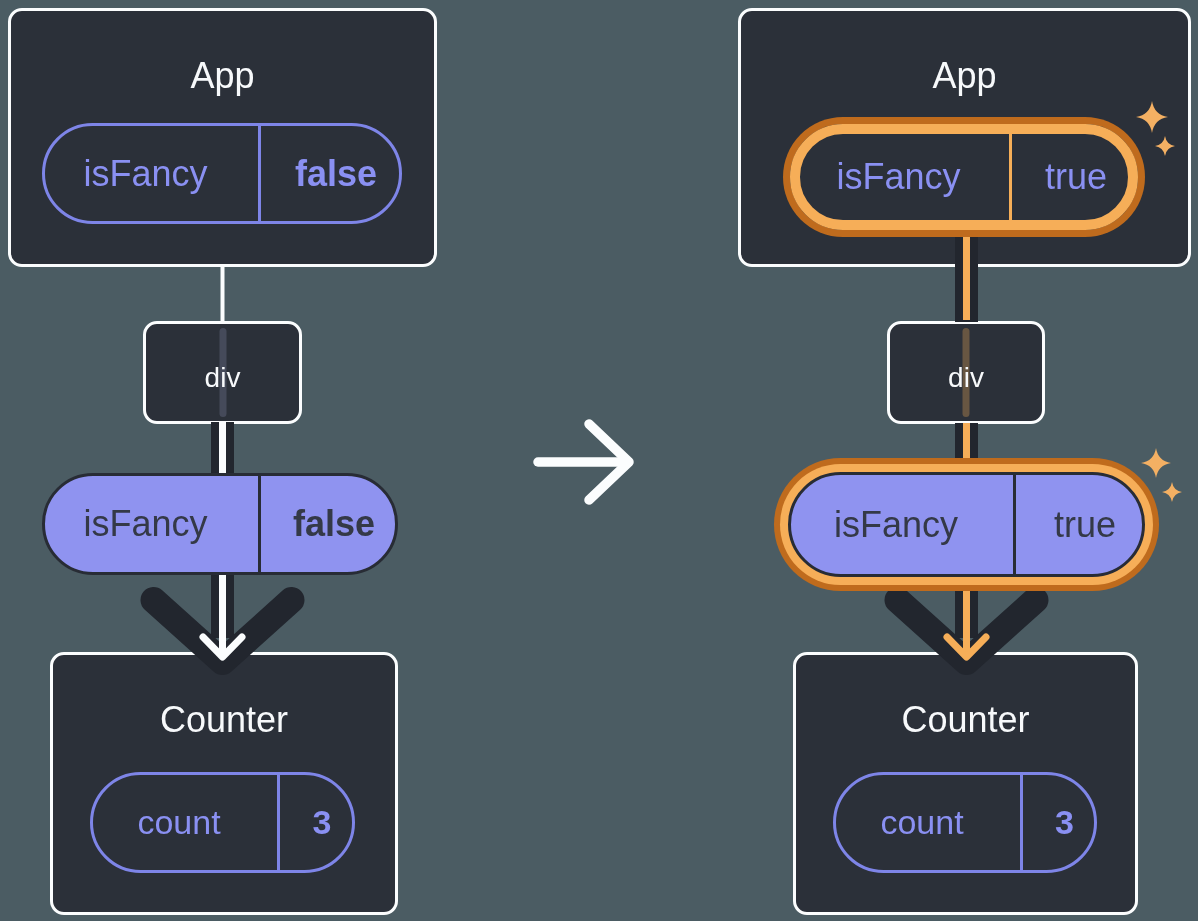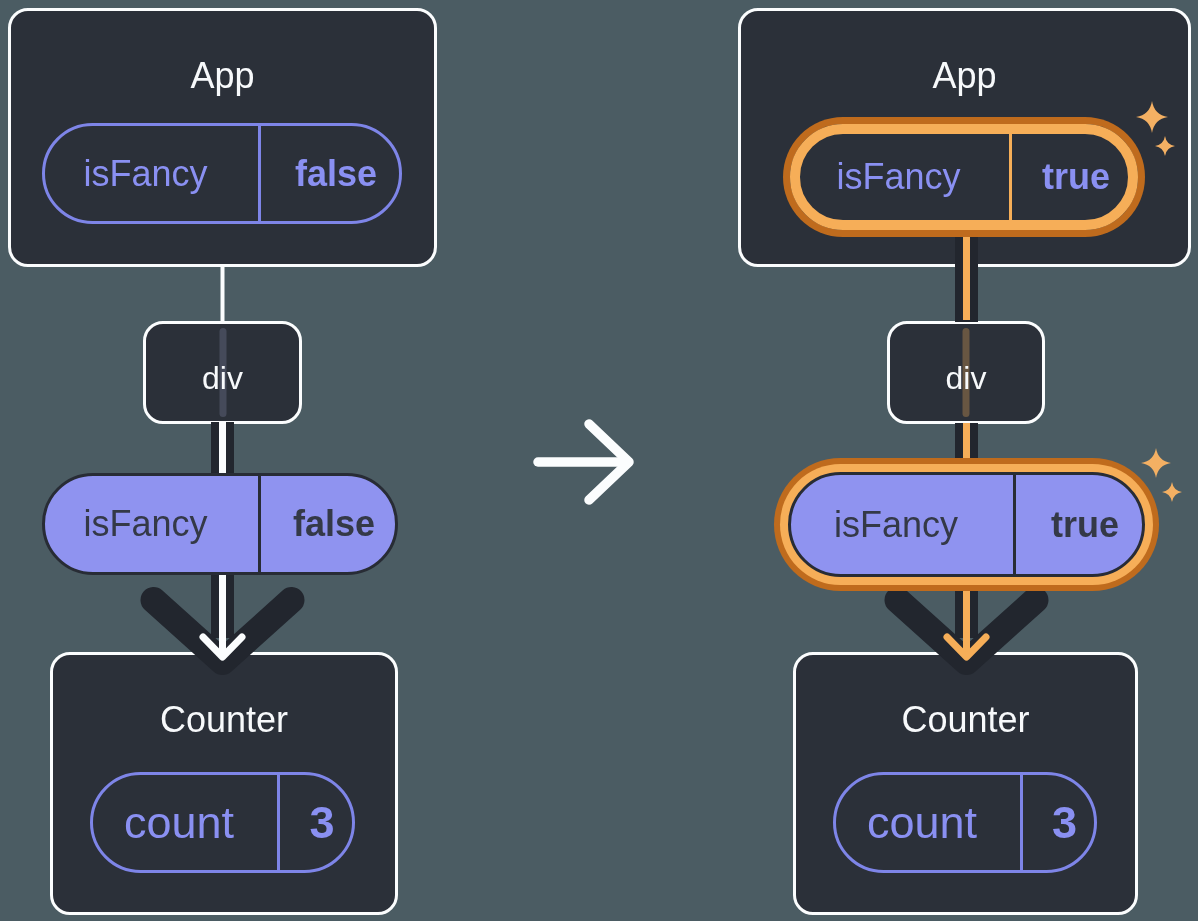--- a/index.html
+++ b/index.html
@@ -6,27 +6,27 @@
   body{
     width:1198px;height:921px;overflow:hidden;
     background:#4B5C63;
     font-family:"Liberation Sans", sans-serif;
   }
   .stage{position:relative;width:1198px;height:921px;background:#4B5C63;}
 
   
   .box{
     position:absolute;box-sizing:border-box;
-    background:#2B3039;border:3px solid #FBFDFE;border-radius:20px;
+    background:#2B3039;border:3px solid #FBFDFE;border-radius:14px;
   }
   .box-title{
     color:#F7F9FB;font-size:36px;font-weight:400;text-align:center;margin-top:44px;
   }
   .div-box{display:flex;align-items:center;justify-content:center;}
-  .div-label{position:relative;color:#F7F9FB;font-size:32px;margin-top:11px;}
+  .div-label{position:relative;color:#F7F9FB;font-size:28px;margin-top:11px;}
   .ghost-line{
     position:absolute;left:50%;transform:translateX(-50%);
     top:4px;bottom:4px;width:7px;border-radius:4px;
   }
   .ghost-white{background:rgba(200,208,255,0.17);}
   .ghost-orange{background:rgba(246,174,88,0.30);}
 
   
   .wires{position:absolute;left:0;top:0;pointer-events:none;}
 
@@ -51,22 +51,22 @@
     box-shadow:0 0 0 7px #BF6B1D;
   }
   .ring-outline .sep{background:#F6AE58;width:3px;}
 
   .ring-filled{
     background:#8F93F0;border:3px solid #282C35;color:#343947;
     box-shadow:0 0 0 8px #F6AE58, 0 0 0 14px #BF6B1D;
   }
   .ring-filled .sep{background:#282C35;}
 
-  .bold-val .val{font-weight:700;}
-  .small-text{font-size:45px;}
+  .bold-val .val{font-weight:400;}
+  .small-text{font-size:34px;}
 </style>
 </head>
 <body>
 
 <div class="stage">
 
   <div class="box" style="left:8px;top:8px;width:429px;height:259px">
     <div class="box-title">App</div>
   </div>
 

